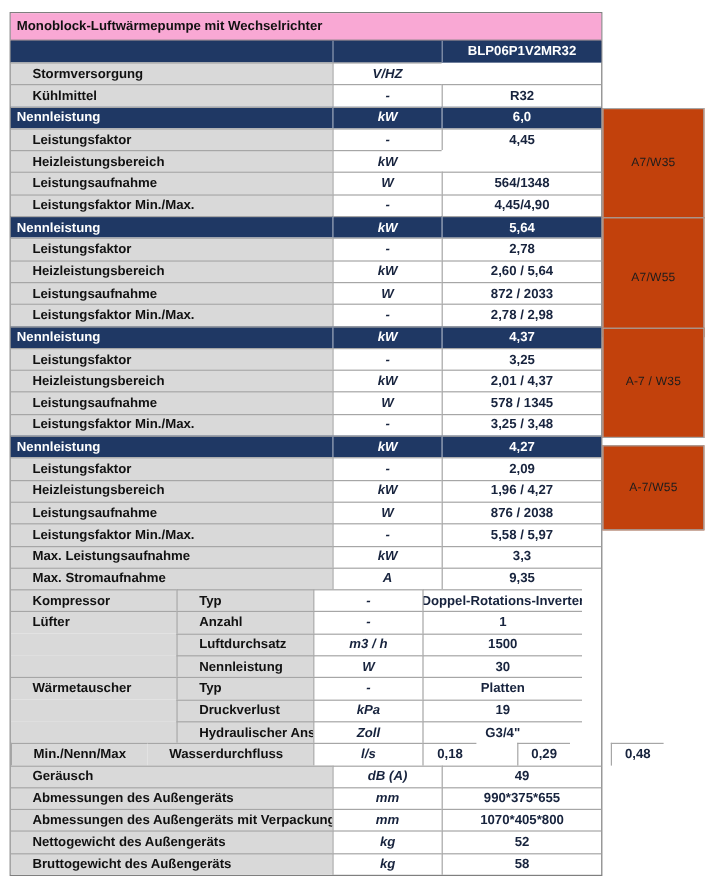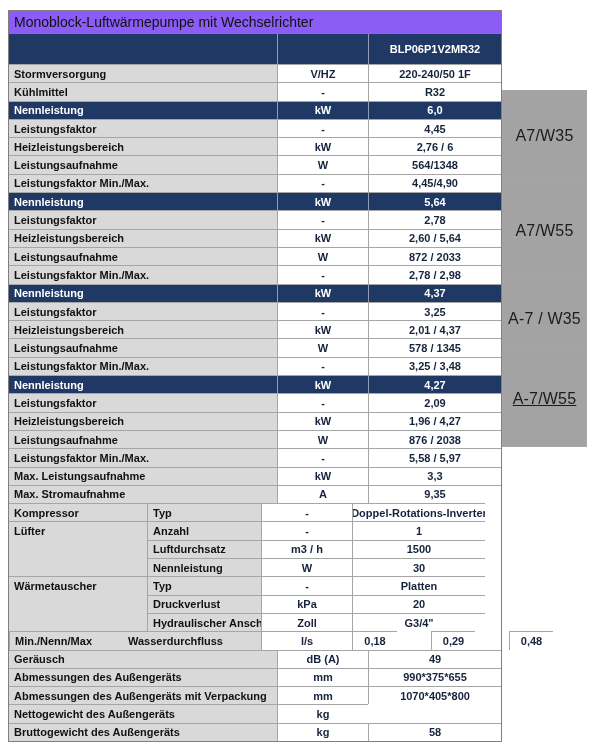--- a/index.html
+++ b/index.html
@@ -11,98 +11,96 @@
   }
   .page{position:absolute;left:0;top:0;width:601px;height:745px;background:#fff;}
 
   .spec-table{
     position:absolute;left:8px;top:10px;width:494px;
     border:1px solid var(--outer,#7f7f7f);
     background:#fff;box-sizing:border-box;
   }
   .title-row{
     height:22px;display:flex;align-items:center;
-    padding-left:5px;font-size:14px;font-weight:normal;color:#111;
+    padding-left:5px;font-size:11px;font-weight:bold;color:#111;
     border-bottom:1px solid var(--outer,#7f7f7f);
-    background:#8b5cf6;white-space:nowrap;
-  }
-  .hdr-row{display:flex;height:30px;background:var(--navy,#1F3864);text-align:right;}
+    background:#f9a8d4;white-space:nowrap;
+  }
+  .hdr-row{display:flex;height:18px;background:var(--navy,#1F3864);text-align:right;}
   .hdr-row .cell{border-top:none;}
   .row{display:flex;height:18.3px;}
   .cell{
     box-sizing:border-box;flex:0 0 auto;
     display:flex;align-items:center;
     font-size:11px;font-weight:bold;color:#17233d;
     border-top:1px solid var(--bline,#a6a6a6);
     border-left:1px solid var(--bline,#a6a6a6);
     overflow:hidden;white-space:nowrap;
   }
   .cell.first{border-left:none;}
   .cell.no-top{border-top:none;}
-  .cell.lab{justify-content:flex-start;padding-left:5px;background:var(--gray,#D9D9D9);color:#111;}
+  .cell.lab{justify-content:flex-start;padding-left:18px;background:var(--gray,#D9D9D9);color:#111;}
   .cell.ctr{justify-content:center;}
   .w-full-label{width:268px;}
   .w-colA{width:138px;}
   .w-colB{width:114px;}
-  .w-unit{width:91px;}
+  .w-unit{width:91px;font-style:italic;}
   .w-val{width:133px;}
   .w-val3a{width:45px;}
   .w-val3{width:44px;margin-left:34px;}
   .navy .cell{
     background:var(--navy,#1F3864);color:#ffffff;
     border-left-color:#8f9cb3;border-top-color:var(--bline,#a6a6a6);
   }
   .hdr-row .cell{background:var(--navy,#1F3864);color:#ffffff;border-left-color:#8f9cb3;}
   .sidebox{
     position:absolute;left:502px;width:85px;
     border:1px solid var(--bline,#a6a6a6);
-    background:#a3a3a3;box-sizing:border-box;
+    background:#c2410c;box-sizing:border-box;
     display:flex;align-items:center;justify-content:center;
-    font-size:16px;color:#1c1c1c;letter-spacing:0.2px;
+    font-size:10px;color:#1c1c1c;letter-spacing:0.2px;
   }
 </style>
 </head>
 <body style="--navy: #1F3864; --gray: #D9D9D9; --bline: #A6A6A6; --outer: #7F7F7F;">
 
 <div class="page">
 
   <div class="spec-table">
     <div class="title-row">Monoblock-Luftwärmepumpe mit Wechselrichter</div>
 
     <div class="hdr-row">
       <div class="cell first w-full-label"></div>
       <div class="cell ctr w-unit"></div>
       <div class="cell ctr w-val">BLP06P1V2MR32</div>
     </div>
 
     <div>
         <div class="row">
           <div class="cell first lab w-full-label">Stormversorgung</div>
           <div class="cell ctr w-unit">V/HZ</div>
-          <div class="cell ctr w-val">220-240/50 1F</div>
         </div>
         <div class="row">
           <div class="cell first lab w-full-label">Kühlmittel</div>
           <div class="cell ctr w-unit">-</div>
           <div class="cell ctr w-val">R32</div>
         </div>
         <div class="row navy">
           <div class="cell first w-full-label" style="padding-left: 5px;">Nennleistung</div>
           <div class="cell ctr w-unit">kW</div>
           <div class="cell ctr w-val">6,0</div>
         </div>
         <div class="row">
           <div class="cell first lab w-full-label">Leistungsfaktor</div>
           <div class="cell ctr w-unit">-</div>
           <div class="cell ctr w-val">4,45</div>
         </div>
         <div class="row">
           <div class="cell first lab w-full-label">Heizleistungsbereich</div>
           <div class="cell ctr w-unit">kW</div>
-          <div class="cell ctr w-val">2,76 / 6</div>
         </div>
         <div class="row">
           <div class="cell first lab w-full-label">Leistungsaufnahme</div>
           <div class="cell ctr w-unit">W</div>
           <div class="cell ctr w-val">564/1348</div>
         </div>
         <div class="row">
           <div class="cell first lab w-full-label">Leistungsfaktor Min./Max.</div>
           <div class="cell ctr w-unit">-</div>
           <div class="cell ctr w-val">4,45/4,90</div>
@@ -219,21 +217,21 @@
         <div class="row">
           <div class="cell first lab w-colA">Wärmetauscher</div>
           <div class="cell lab w-colB">Typ</div>
           <div class="cell ctr w-unit">-</div>
           <div class="cell ctr w-val">Platten</div>
         </div>
         <div class="row">
           <div class="cell first lab w-colA no-top"></div>
           <div class="cell lab w-colB">Druckverlust</div>
           <div class="cell ctr w-unit">kPa</div>
-          <div class="cell ctr w-val">20</div>
+          <div class="cell ctr w-val">19</div>
         </div>
         <div class="row">
           <div class="cell first lab w-colA no-top"></div>
           <div class="cell lab w-colB">Hydraulischer Anschluss</div>
           <div class="cell ctr w-unit">Zoll</div>
           <div class="cell ctr w-val">G3/4"</div>
         </div>
         <div class="row">
           <div class="cell lab w-colB">Min./Nenn/Max</div>
           <div class="cell first lab w-colA">Wasserdurchfluss</div>
@@ -253,29 +251,30 @@
           <div class="cell ctr w-val">990*375*655</div>
         </div>
         <div class="row">
           <div class="cell first lab w-full-label">Abmessungen des Außengeräts mit Verpackung</div>
           <div class="cell ctr w-unit">mm</div>
           <div class="cell ctr w-val">1070*405*800</div>
         </div>
         <div class="row">
           <div class="cell first lab w-full-label">Nettogewicht des Außengeräts</div>
           <div class="cell ctr w-unit">kg</div>
+          <div class="cell ctr w-val">52</div>
         </div>
         <div class="row">
           <div class="cell first lab w-full-label">Bruttogewicht des Außengeräts</div>
           <div class="cell ctr w-unit">kg</div>
           <div class="cell ctr w-val">58</div>
         </div>
       </div>
   </div>
 
   <div>
       <div class="sidebox" style="top: 89.6px; height: 92.5px;">A7/W35</div>
       <div class="sidebox" style="top: 181.1px; height: 100px;">A7/W55</div>
       <div class="sidebox" style="top: 272.6px; height: 92.5px;">A-7 / W35</div>
-      <div class="sidebox" style="top: 351px; height: 96px; text-decoration: underline;">A-7/W55</div>
+      <div class="sidebox" style="top: 371px; height: 71px;">A-7/W55</div>
     </div>
 
 </div>
 
 </body></html>

